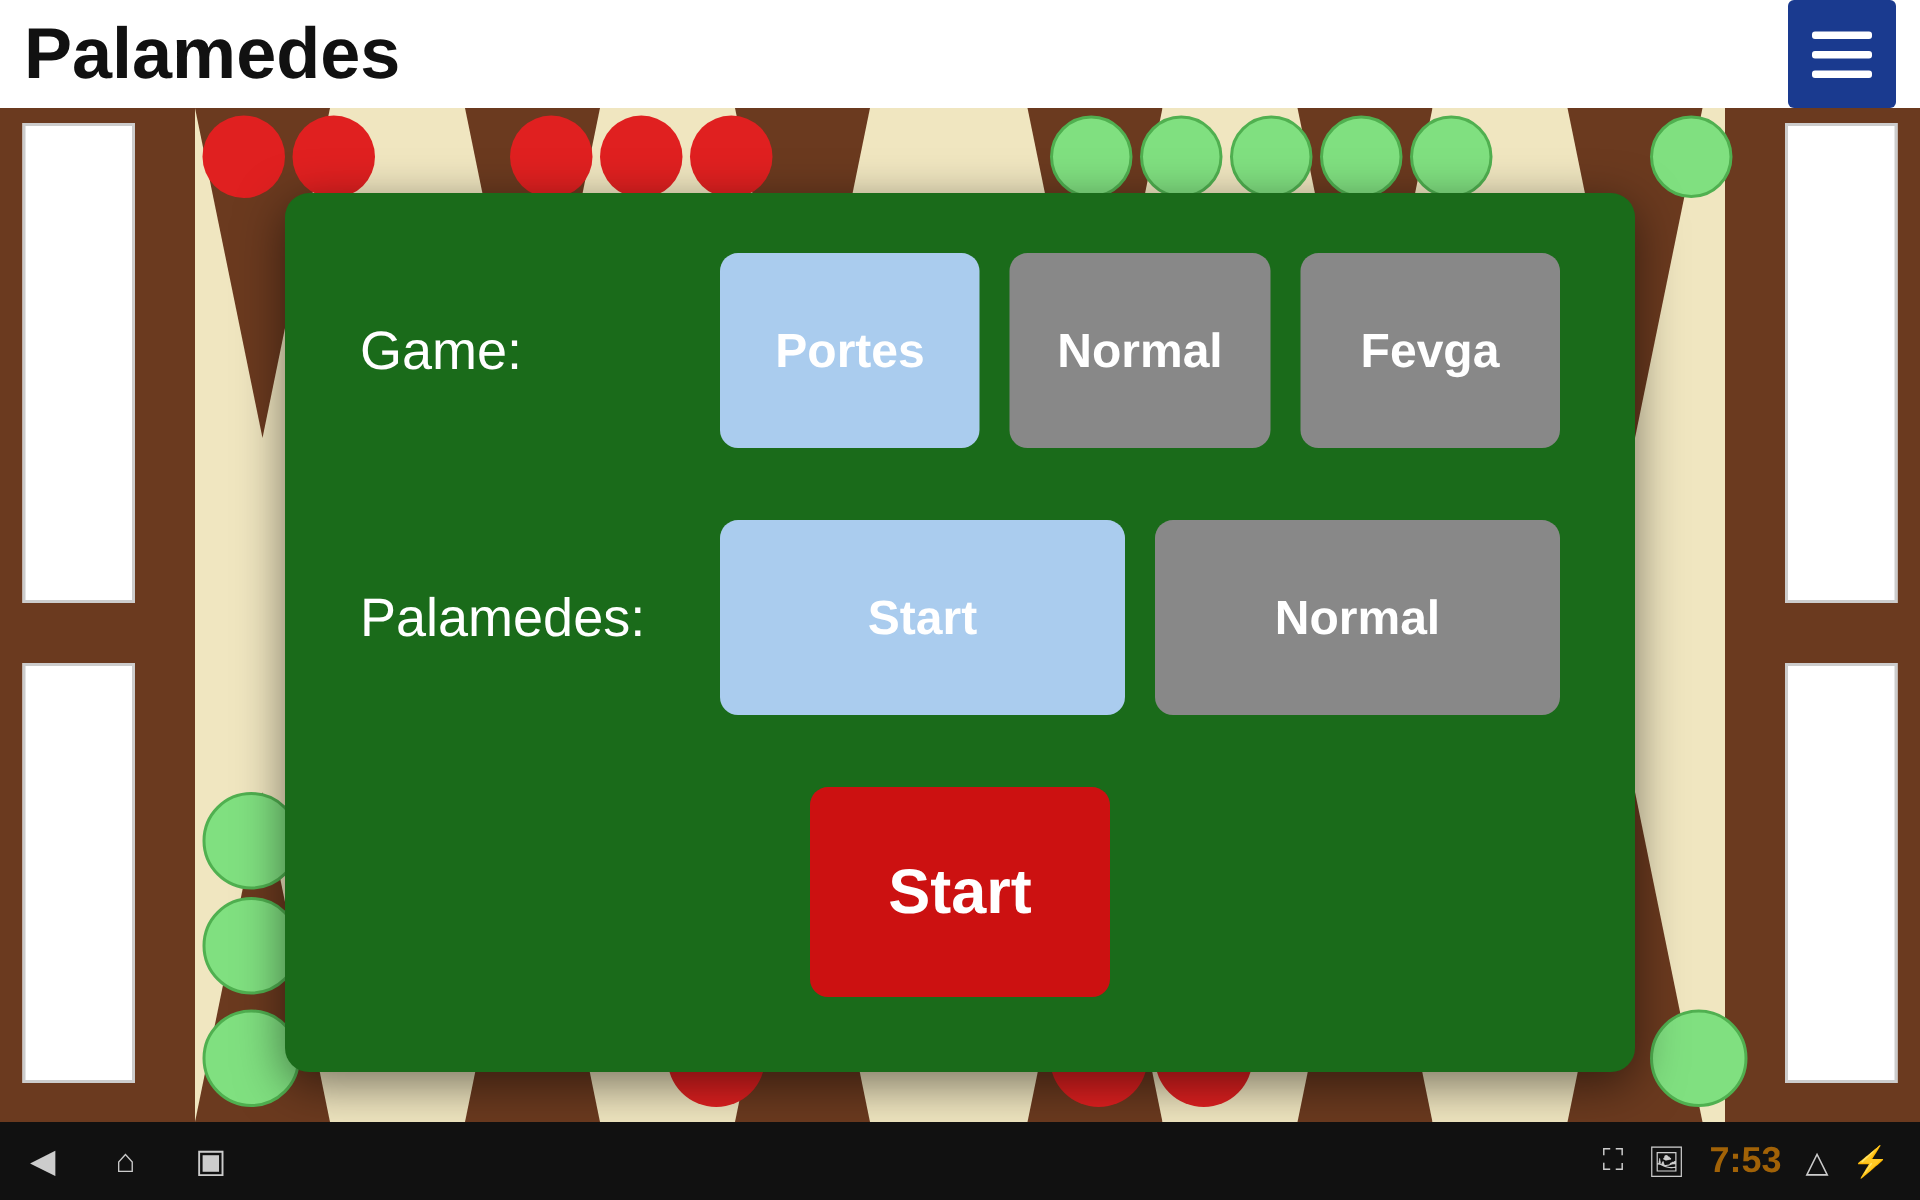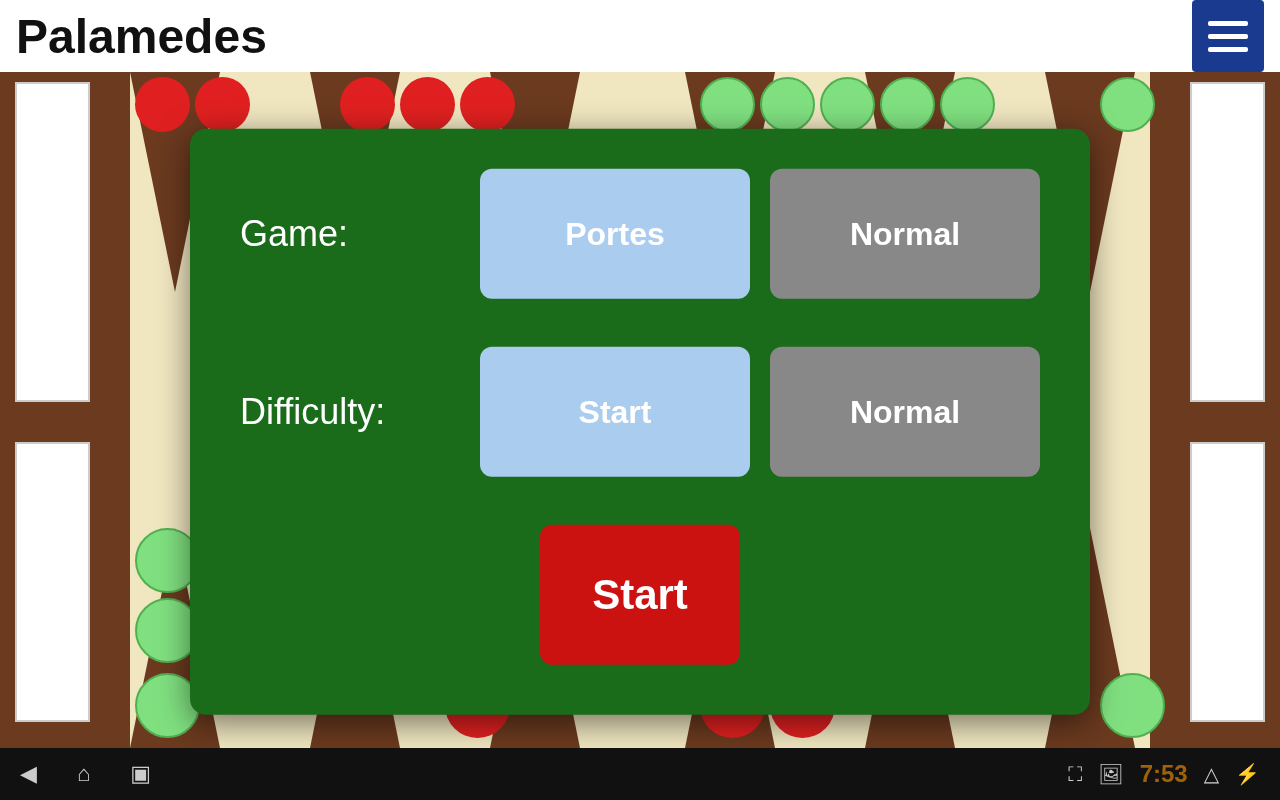--- a/index.html
+++ b/index.html
@@ -307,25 +307,26 @@
 
   <div class="piece piece-green" style="width:65px;height:65px;bottom:10px;left:1100px;"></div>
 
   <div id="dialog">
 
     <div class="dialog-row">
       <span class="dialog-label">Game:</span>
       <div class="btn-group">
         <button class="option-btn selected">Portes</button>
         <button class="option-btn">Normal</button>
+        <button class="option-btn">Fevga</button>
       </div>
     </div>
 
     <div class="dialog-row">
-      <span class="dialog-label">Difficulty:</span>
+      <span class="dialog-label">Palamedes:</span>
       <div class="btn-group">
         <button class="option-btn selected">Start</button>
         <button class="option-btn">Normal</button>
       </div>
     </div>
 
     <div class="start-row">
       <button id="start-btn">Start</button>
     </div>
   </div>

